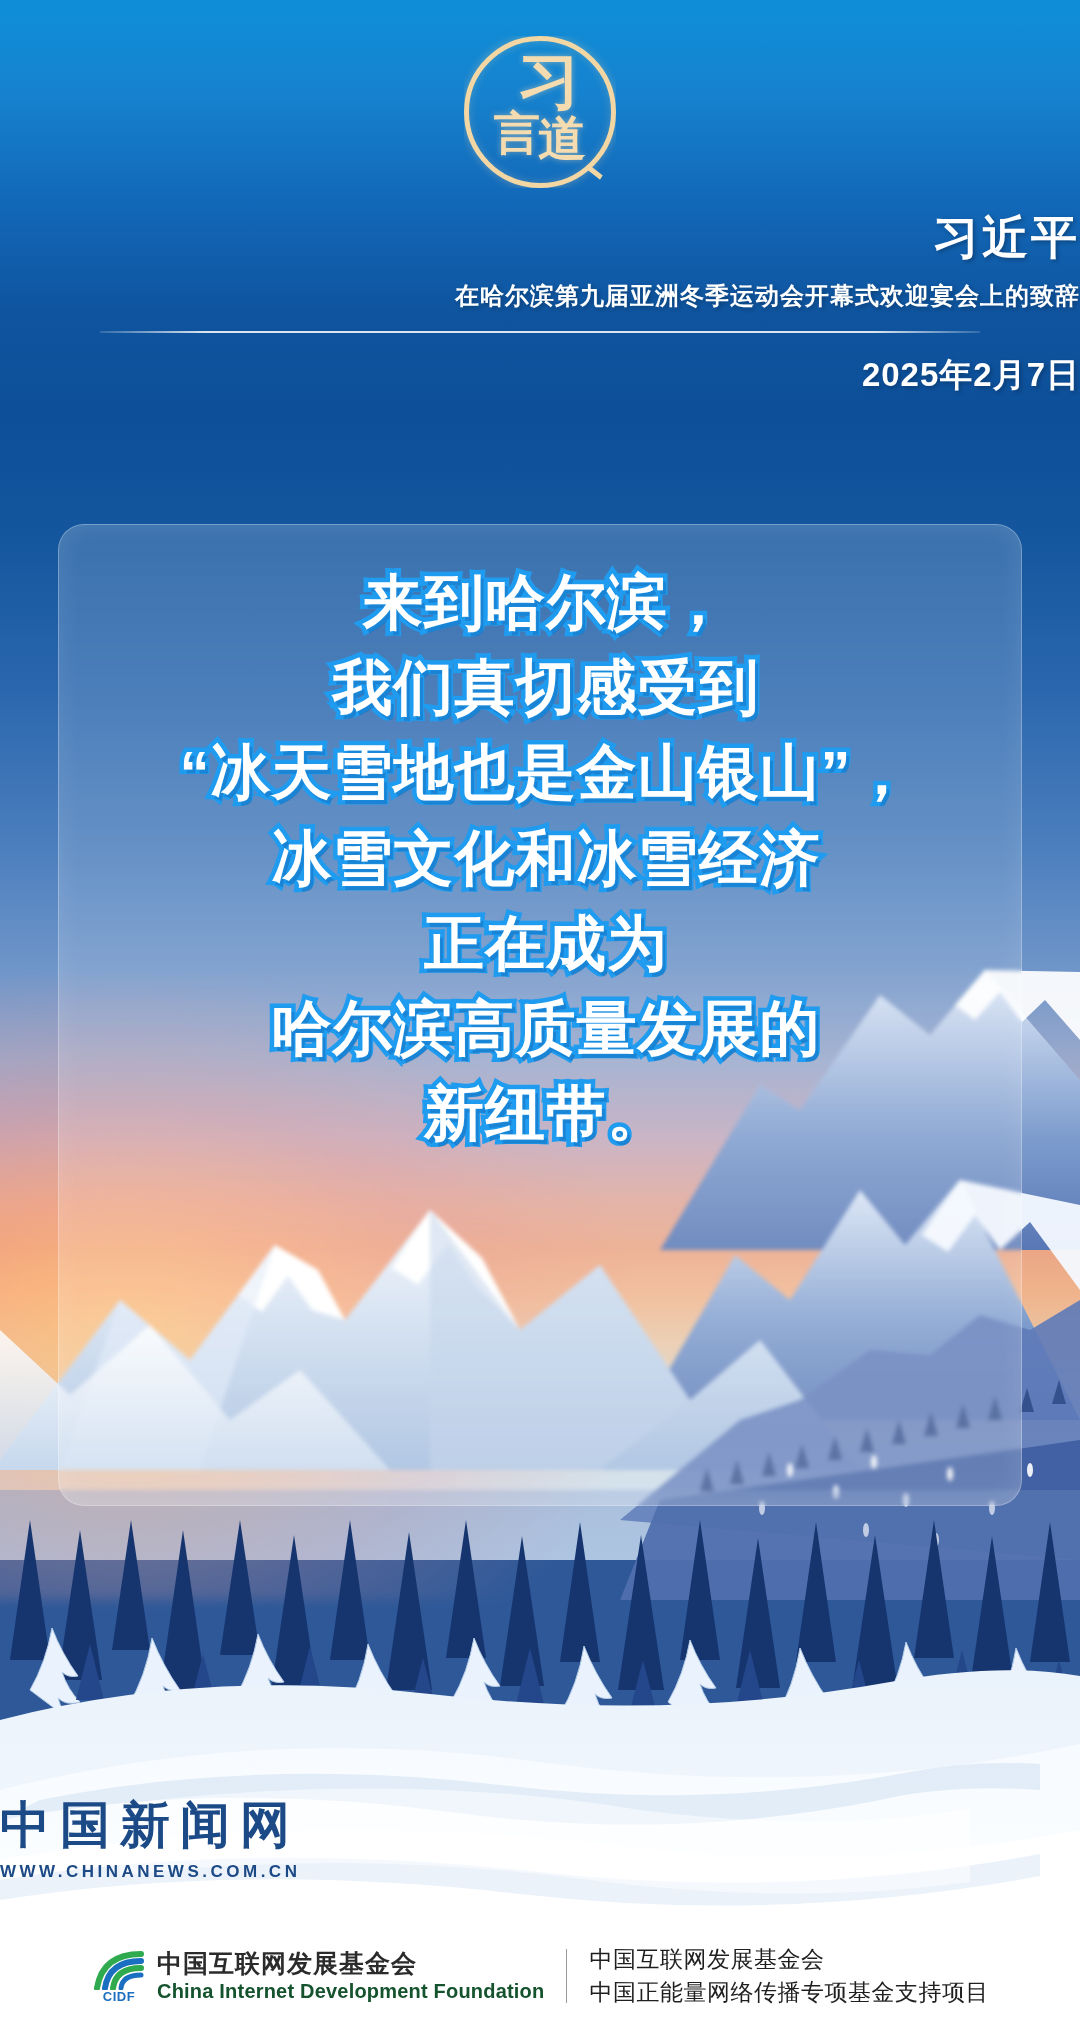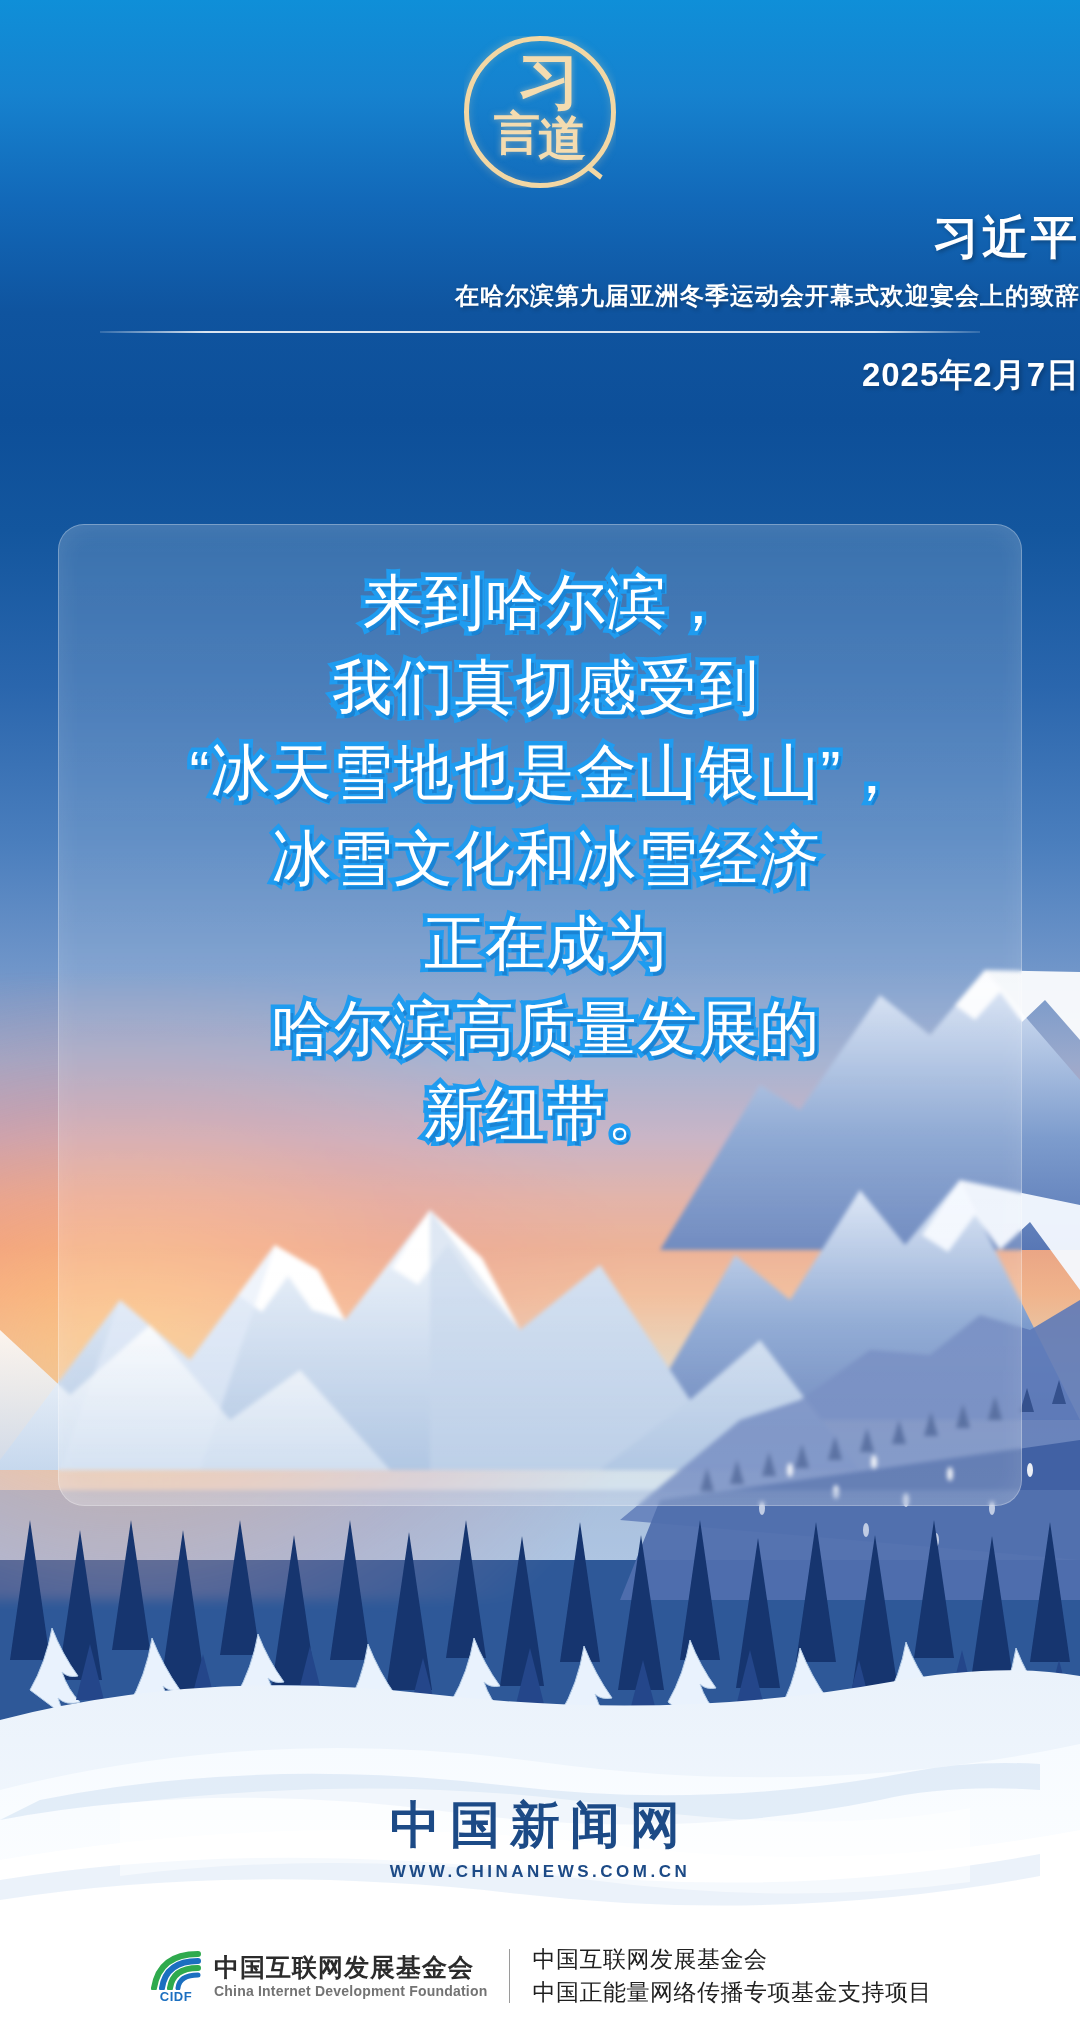--- a/index.html
+++ b/index.html
@@ -88,33 +88,33 @@
     position:absolute;left:58px;top:524px;width:964px;height:982px;
     border-radius:26px;
     background:linear-gradient(180deg,rgba(255,255,255,.17) 0%,rgba(255,255,255,.13) 55%,rgba(255,255,255,.20) 100%);
     border:1px solid rgba(255,255,255,.30);
     box-shadow:0 0 26px rgba(255,255,255,.10) inset;
     backdrop-filter:blur(2px);
   }
   .quote-text{
     position:absolute;left:58px;top:560px;width:964px;
     text-align:center;
-    font-weight:400;
+    font-weight:700;
     font-size:60px;
     line-height:1.42;
     letter-spacing:1px;
     color:#ffffff;
     -webkit-text-stroke:9px #1f9cf0;
     paint-order:stroke fill;
     text-shadow:0 0 2px rgba(31,156,240,.9), 3px 4px 0 rgba(16,86,160,.35);
     padding-left:12px;
   }
   .quote-text .ln{display:block;white-space:nowrap;}
   
-  .brand{position:absolute;left:0;top:1800px;width:1080px;text-align:center;}
+  .brand{position:absolute;left:0;top:1800px;width:1080px;}
   .brand-cn{
     font-family:"DejaVu Serif","Liberation Serif",serif;
     font-size:50px;font-weight:700;color:#1c4a86;letter-spacing:10px;
     line-height:1;
   }
   .brand-url{
     margin-top:12px;font-size:17px;color:#1c4a86;letter-spacing:3.5px;font-weight:700;
   }
   
   .footer{
@@ -123,21 +123,21 @@
   }
   .cidf{display:flex;align-items:center;gap:10px;}
   .cidf-mark{position:relative;width:56px;height:52px;flex:none;}
   .cidf-mark svg{display:block;}
   .cidf-mark .cidf-txt{
     position:absolute;left:0;bottom:-2px;width:56px;text-align:center;
     font-size:13px;font-weight:700;color:#1b6fc0;letter-spacing:.5px;
   }
   .cidf-names{line-height:1.25;}
   .cidf-cn{font-size:25px;font-weight:700;color:#2b2b2b;letter-spacing:1px;}
-  .cidf-en{font-size:14px;font-weight:700;color:#737373;letter-spacing:.2px;}
+  .cidf-en{font-size:20px;font-weight:700;color:#14532d;letter-spacing:.2px;}
   .f-div{width:1px;height:54px;background:#9a9a9a;}
   .f-lines{line-height:1.45;}
   .f-line{font-size:23px;color:#1f1f1f;letter-spacing:.5px;}
 </style>
 </head>
 <body>
 
 <div class="poster">
 
   <div class="sky"></div>

